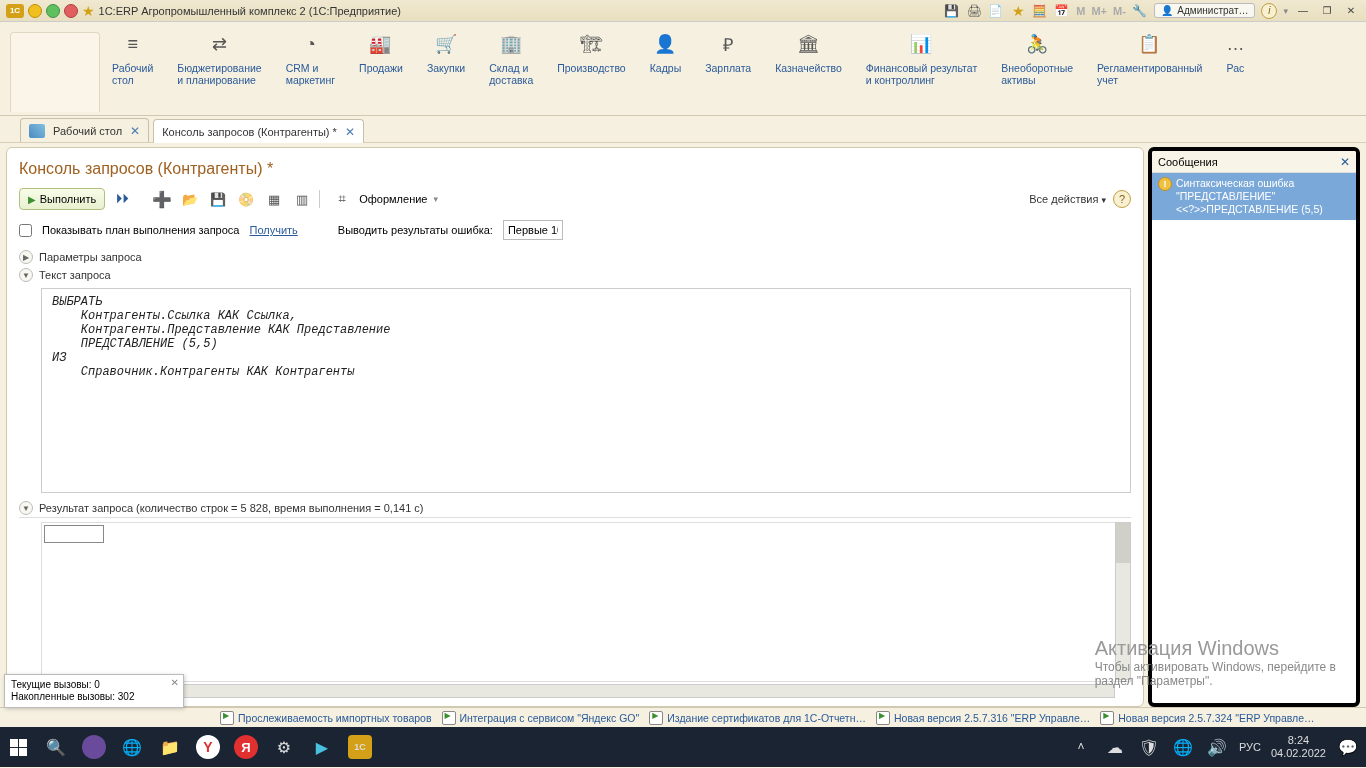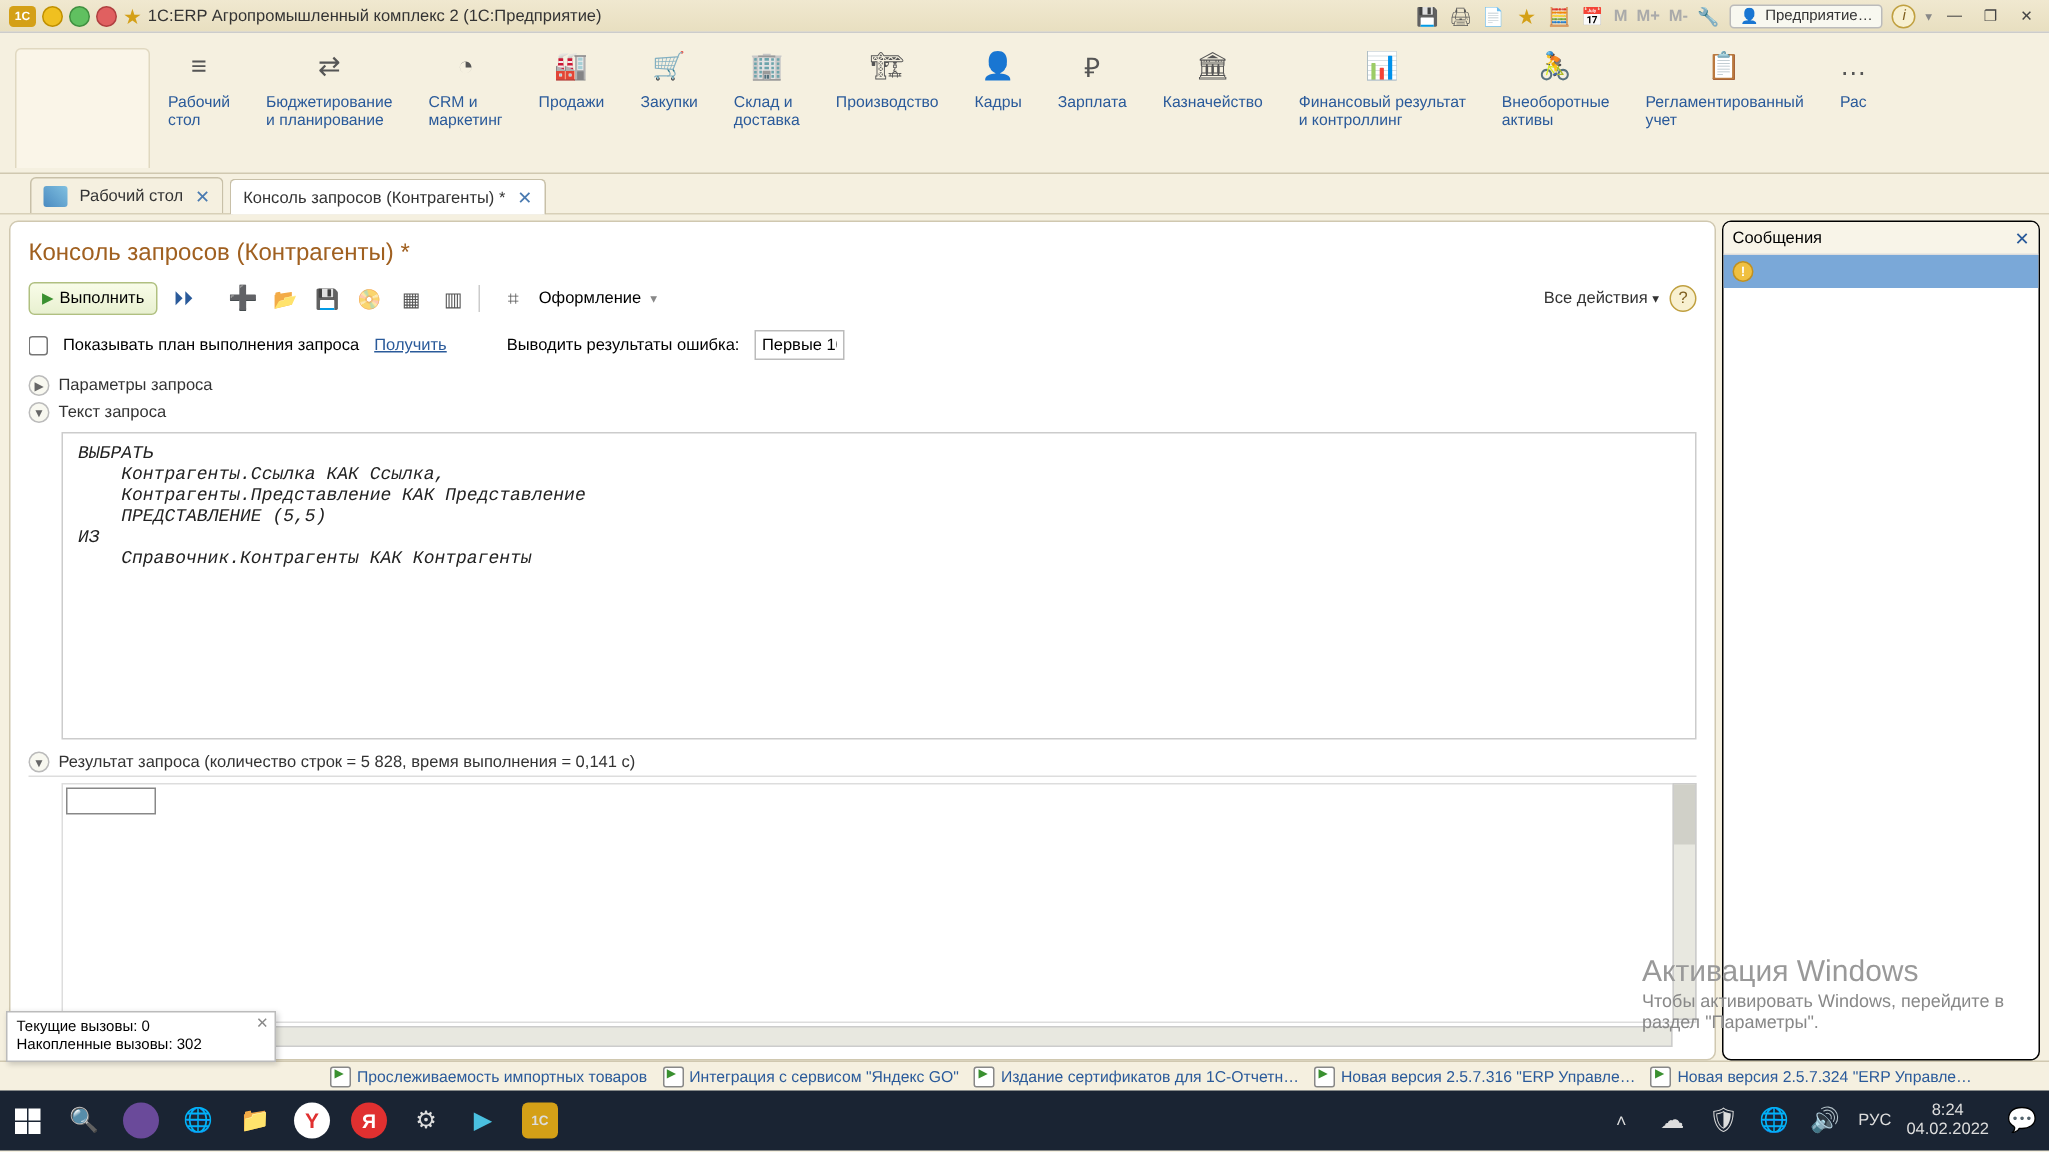--- a/index.html
+++ b/index.html
@@ -29,21 +29,21 @@
 .menu-item .mi-label { font-size: 10.5px; color: #2a5a9a; text-align: left; line-height: 12px; white-space: pre-line; }
 
 .tabbar { height: 28px; display: flex; align-items: flex-end; padding-left: 20px; gap: 4px; border-bottom: 1px solid #d8d0b8; margin-top: -1px; }
 .tab { height: 24px; display: flex; align-items: center; padding: 0 8px; border: 1px solid #c8c0a8; border-bottom: none; border-radius: 4px 4px 0 0; background: #f5f0e0; font-size: 11px; color: #333; gap: 8px; }
 .tab.active { background: #fff; position: relative; top: 1px; }
 .tab .tab-close { color: #4a7ab0; font-size: 12px; cursor: pointer; }
 .tab-icon { width: 16px; height: 14px; display: inline-block; }
 
 .workspace { display: flex; height: calc(100% - 22px - 94px - 28px - 20px - 40px); }
 .main { flex: 1; background: #fff; border: 1px solid #d0c8b0; margin: 4px 2px 0 6px; border-radius: 6px; padding: 8px 12px; overflow: hidden; display: flex; flex-direction: column; }
-.side { width: 212px; background: #fff; border: 1px solid #000000; margin: 4px 6px 0 2px; border-radius: 6px; overflow: hidden; display: flex; flex-direction: column; }
+.side { width: 212px; background: #fff; border: 4px solid #000000; margin: 4px 6px 0 2px; border-radius: 6px; overflow: hidden; display: flex; flex-direction: column; }
 
 .page-title { font-size: 16px; color: #a06020; font-weight: normal; padding: 4px 0 8px; }
 .toolbar { display: flex; align-items: center; gap: 6px; padding: 2px 0 10px; }
 .tb-btn { height: 22px; display: inline-flex; align-items: center; padding: 0 8px; border: 1px solid #b0c080; border-radius: 4px; background: linear-gradient(to bottom, #f8fce8, #e8f0d0); font-size: 11px; cursor: pointer; gap: 4px; }
 .tb-btn.play::before { content: "▶"; color: #3a9030; font-size: 10px; }
 .tb-sep-btn { width: 22px; height: 22px; display: inline-flex; align-items: center; justify-content: center; font-size: 13px; cursor: pointer; color: #555; }
 .tb-add { color: #3a9030; font-size: 16px; }
 .tb-folder { color: #c09020; }
 .tb-disk { color: #4a6a9a; }
 .tb-right-area { margin-left: auto; display: flex; align-items: center; gap: 7px; }
@@ -113,21 +113,21 @@
     <span class="tb-icon">📄</span>
     <span class="tb-icon tb-star">★</span>
     <span class="tb-icon">🧮</span>
     <span class="tb-icon" style="color:#c06020">📅</span>
     <span class="tb-M">M</span>
     <span class="tb-M">M+</span>
     <span class="tb-M">M-</span>
     <span class="tb-icon">🔧</span>
     <span class="tb-user">
       <span>👤</span>
-      <span>Предприятие…</span>
+      <span>Администрат…</span>
     </span>
     <span class="tb-info">i</span>
     <span style="font-size:9px;color:#888">▾</span>
     <span class="tb-winbtn">—</span>
     <span class="tb-winbtn">❐</span>
     <span class="tb-winbtn">✕</span>
   </div>
 </div>
 
 <div class="menubar">
@@ -279,20 +279,23 @@
     </div>
   </div>
 
   <div class="side">
     <div class="side-header">
       <span>Сообщения</span>
       <span class="side-close">✕</span>
     </div>
     <div class="msg-item sel">
       <span class="msg-icon">!</span>
+      <span class="msg-text">Синтаксическая ошибка
+"ПРЕДСТАВЛЕНИЕ"
+&lt;&lt;?&gt;&gt;ПРЕДСТАВЛЕНИЕ (5,5)</span>
     </div>
   </div>
 </div>
 
 <div class="status-tip">
   <span class="tip-close">✕</span>
   <div>Текущие вызовы: 0</div>
   <div>Накопленные вызовы: 302</div>
 </div>
 

